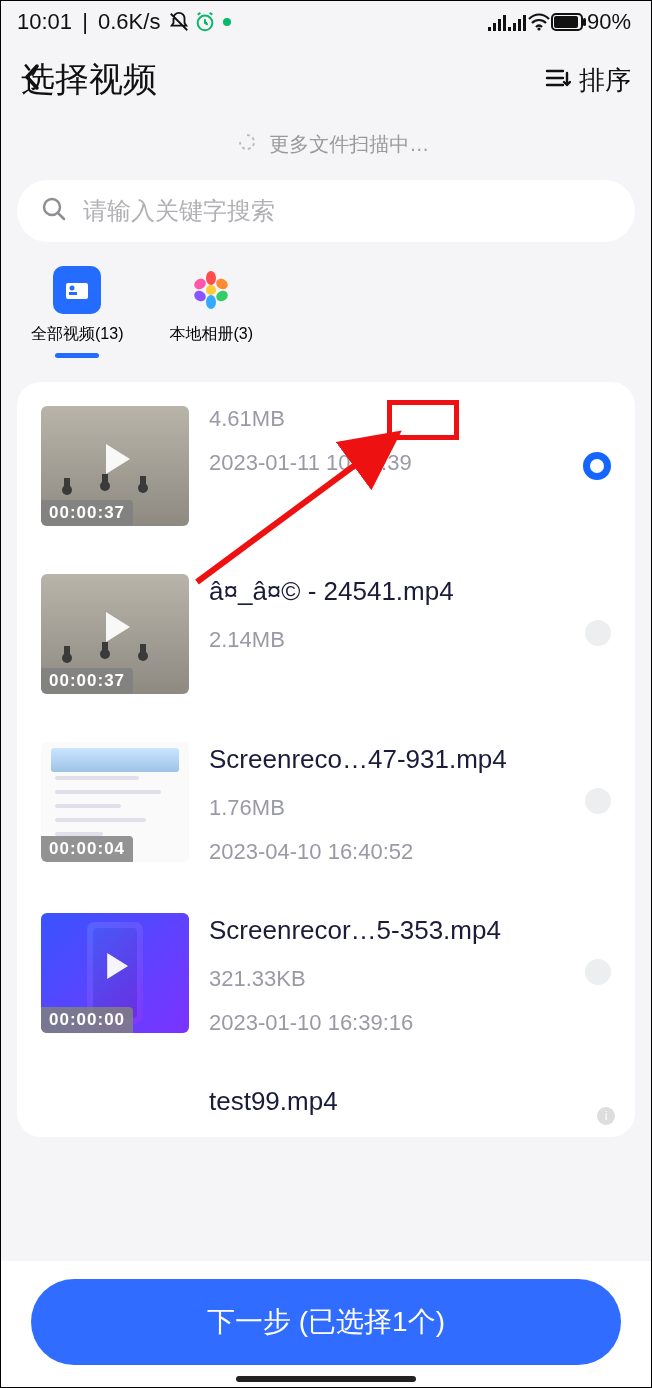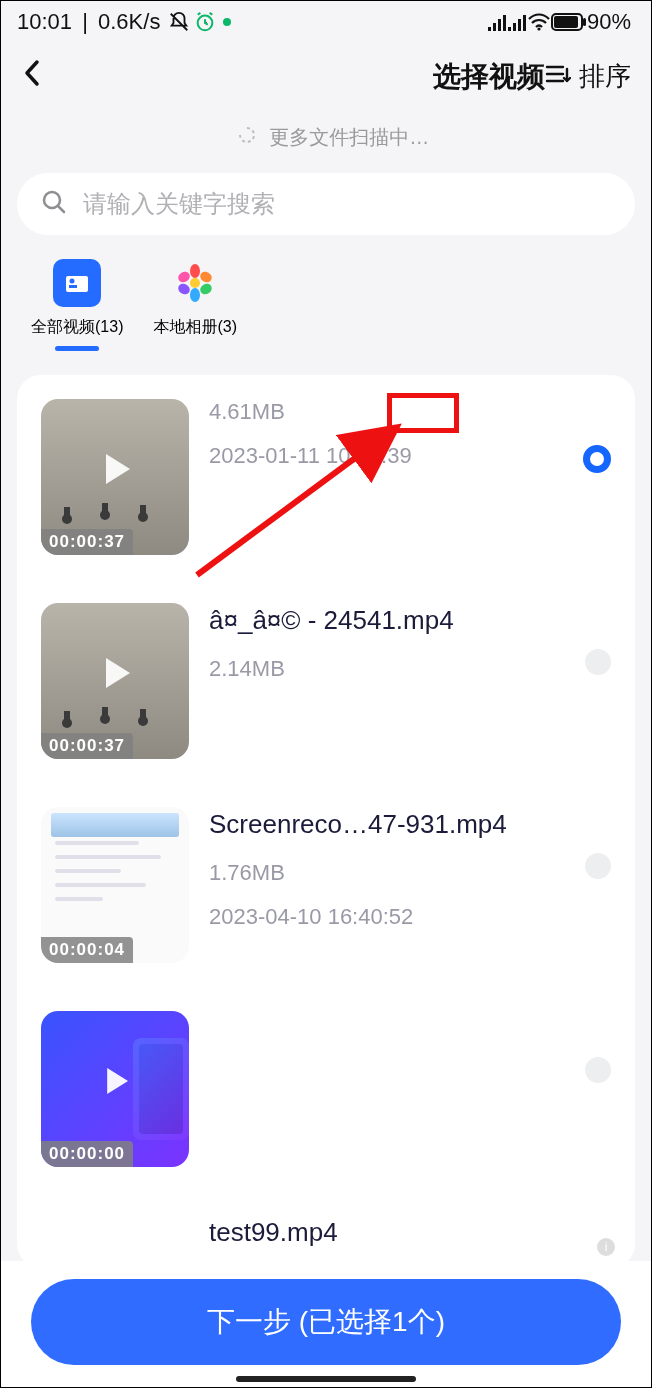--- a/index.html
+++ b/index.html
@@ -4,41 +4,41 @@
 <style>
   * { box-sizing: border-box; margin: 0; padding: 0; font-family: -apple-system, "PingFang SC", "Microsoft YaHei", sans-serif; }
   body { width: 652px; height: 1388px; background: #f5f5f7; position: relative; overflow: hidden; border: 1px solid #000; }
   .status-bar { display: flex; justify-content: space-between; align-items: center; padding: 8px 20px 4px 16px; font-size: 22px; font-weight: 500; color: #111; }
   .status-left { display: flex; align-items: center; gap: 4px; }
   .status-right { display: flex; align-items: center; }
   .status-icon { display: inline-flex; }
   .alarm-green { color: #0db86a; }
   .nav-bar { display: flex; align-items: center; padding: 18px 20px 10px 20px; }
   .back-btn { font-size: 34px; color: #111; width: 40px; }
-  .nav-title { flex: 1; text-align: right; font-size: 28px; font-weight: 700; color: #111; margin-left: -40px; }
+  .nav-title { flex: 1; text-align: left; font-size: 34px; font-weight: 400; color: #111; margin-left: -40px; }
   .sort-btn { display: flex; align-items: center; gap: 8px; font-size: 26px; color: #111; }
   .sort-icon { font-size: 26px; letter-spacing: -3px; }
   .scanning { text-align: center; color: #9a9a9a; font-size: 20px; padding: 18px 0 22px 15px; }
   .scanning-spinner { display: inline-block; margin-right: 8px; opacity: .6; }
   .search-container { margin: 0 16px 24px 16px; background: #fff; border-radius: 40px; display: flex; align-items: center; padding: 16px 24px; }
   .search-icon { color: #8e8e93; margin-right: 16px; }
   .search-input { flex: 1; border: none; outline: none; font-size: 24px; color: #111; background: transparent; }
   .search-input::placeholder { color: #b0b0b5; }
-  .tabs { display: flex; gap: 30px; padding: 0 20px 24px 30px; }
+  .tabs { display: flex; gap: 46px; padding: 0 20px 24px 30px; }
   .tab { display: flex; flex-direction: column; align-items: center; gap: 10px; }
   .tab-icon { width: 48px; height: 48px; border-radius: 10px; display: flex; align-items: center; justify-content: center; }
   .tab-icon-blue-solid { background: #246bff; }
   .tab-icon-blue-outline { background: #246bff; border-radius: 10px; }
   .tab-icon-flower { font-size: 36px; }
   .tab-indicator { width: 44px; height: 5px; background: #246bff; border-radius: 3px; margin-top: -2px; }
   .list-card { margin: 0 16px; background: #fff; border-radius: 24px; padding: 0 0 10px 0; overflow: hidden; position: relative; }
   .row { display: flex; align-items: flex-start; padding: 24px 24px 24px 24px; position: relative; }
-  .thumb { width: 148px; height: 156px; border-radius: 17px; background: linear-gradient(180deg,#b9b4aa 0%,#8e8a81 100%); position: relative; flex-shrink: 0; overflow: hidden; }
+  .thumb { width: 148px; height: 120px; border-radius: 6px; background: linear-gradient(180deg,#b9b4aa 0%,#8e8a81 100%); position: relative; flex-shrink: 0; overflow: hidden; }
   .thumb-screen { background: #fafafa; }
-  .thumb-phone { background: linear-gradient(135deg,#3954ff,#7b33ff); display: flex; align-items: center; justify-content: flex-end; }
+  .thumb-phone { background: linear-gradient(135deg,#3954ff,#7b33ff); display: flex; align-items: center; justify-content: center; }
   .thumb .play { position: absolute; left: 50%; top: 46%; transform: translate(-50%,-50%); }
   .thumb .duration { position: absolute; left: 0; bottom: 0; background: rgba(128,128,128,.85); color: #fff; font-size: 17px; font-weight: 700; letter-spacing: 1px; padding: 3px 8px; border-top-right-radius: 4px; }
   .thumb .beach-people { position: absolute; bottom: 28px; left: 14px; width: 100px; height: 34px; }
   .info { flex: 1; padding-left: 20px; }
   .fname { font-size: 26px; color: #1b1b3a; font-weight: 500; margin-bottom: 20px; margin-top: 2px; white-space: nowrap; }
   .fsize { font-size: 22px; color: #9a9aa7; margin-bottom: 18px; }
   .ftime { font-size: 22px; color: #9a9aa7; }
   .radio { position: absolute; right: 24px; top: 70px; width: 26px; height: 26px; border-radius: 50%; }
   .radio.empty { background: #eceef0; }
   .radio.selected { border: 7px solid #1566ff; background: #fff; width: 28px; height: 28px; }
@@ -248,20 +248,25 @@
   <div class="row">
     <div class="thumb thumb-phone">
       <div class="phone-inner"></div>
       <div class="play" style="top:46%;">
         <svg width="40" height="40" viewBox="0 0 46 46">
             <path d="M14 8v30l24-15z" fill="#fff" fill-opacity="0.95"></path>
           </svg>
       </div>
       <div class="duration">00:00:00</div>
     </div>
+    <div class="info">
+      <div class="fname">Screenrecor…5-353.mp4</div>
+      <div class="fsize">321.33KB</div>
+      <div class="ftime">2023-01-10 16:39:16</div>
+    </div>
     <div class="radio empty"></div>
   </div>
 
   <div class="row" style="padding-bottom:4px;">
     <div style="width:148px;flex-shrink:0;"></div>
     <div class="info">
       <div class="fname" style="margin-bottom:6px;">test99.mp4</div>
     </div>
   </div>
 

